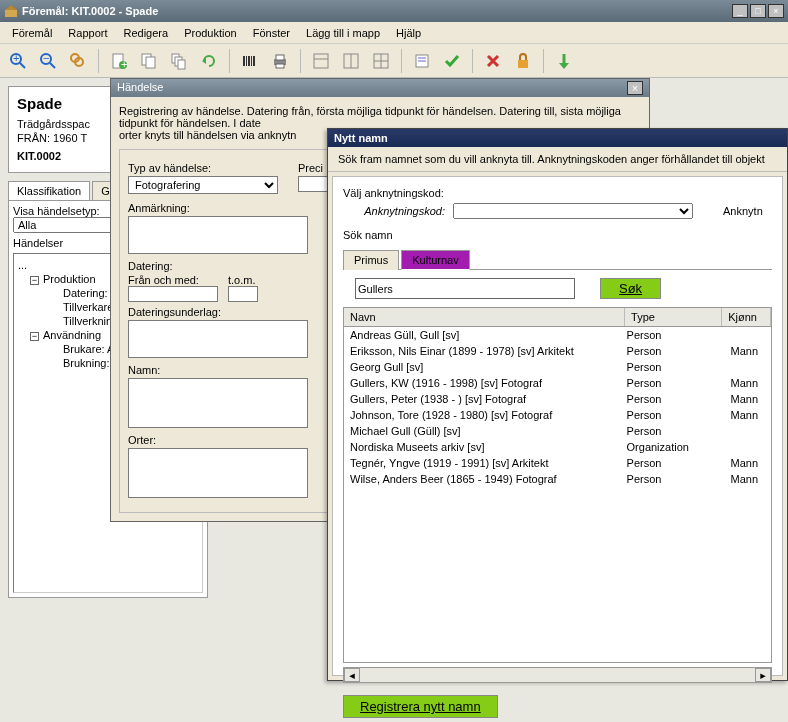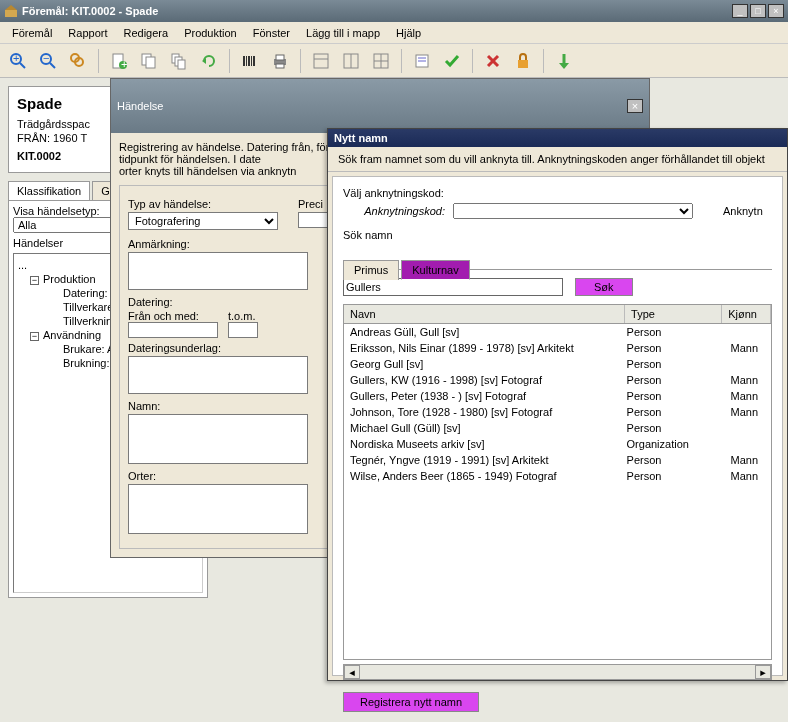--- a/index.html
+++ b/index.html
@@ -29,56 +29,56 @@
 .leftpanel .tab.active { background: #fff; }
 .leftpanel .below { background: #fff; border: 1px solid #999; padding: 4px; }
 .leftpanel select { width: 100%; }
 .tree { background: #fff; border: 1px inset #ccc; padding: 4px; margin-top: 4px; font-size: 11px; height: 340px; overflow: auto; }
 .tree .node { padding: 1px 0; cursor: pointer; white-space: nowrap; }
 .tree .lvl1 { padding-left: 12px; }
 .tree .lvl2 { padding-left: 32px; }
 .tree .box { display: inline-block; width: 9px; height: 9px; border: 1px solid #666; text-align: center; line-height: 7px; font-size: 9px; margin-right: 4px; }
 
 .midwin { position: absolute; left: 110px; top: 0px; width: 540px; background: #eee8d8; border: 1px solid #666; }
-.midwin .mtitle { background: linear-gradient(#8a9aa6, #6a7a86); color: #fff; padding: 20px 6px; display: flex; align-items: center; }
+.midwin .mtitle { background: linear-gradient(#8a9aa6, #6a7a86); color: #fff; padding: 2px 6px; display: flex; }
 .midwin .mtitle .t { flex: 1; }
 .midwin .mbody { padding: 8px; }
 .midwin .desc { margin-bottom: 8px; }
 .midwin .formrow { margin: 4px 0; }
 .midwin label { display: block; margin-bottom: 2px; }
 .midwin select, .midwin input[type=text] { border: 1px solid #7a7a7a; padding: 1px 2px; background: #fff; }
 .midwin textarea { border: 1px solid #7a7a7a; background: #fff; resize: none; width: 180px; }
 
 .dlg { position: absolute; left: 327px; top: 50px; width: 461px; background: #eee8d8; border: 1px solid #444; box-shadow: -2px 2px 4px rgba(0,0,0,0.3); }
 .dlg .dtitle { background: linear-gradient(#2a3a66, #1a2a56); color: #fff; padding: 3px 6px; font-weight: bold; }
 .dlg .dhint { background: #eee8d8; padding: 6px 10px; border-bottom: 1px solid #bbb; }
 .dlg .dbody { background: #fff; padding: 10px; border: 1px solid #bbb; margin: 4px; height: 500px; position: relative; }
 .dlg .fieldrow { display: flex; align-items: center; margin: 4px 0; }
 .dlg .fieldrow label { width: 110px; text-align: right; padding-right: 8px; font-style: italic; }
 .dlg .fieldrow select { flex: 1; max-width: 240px; }
 .dlg .tabstrip { display: flex; margin-top: 8px; border-bottom: 1px solid #999; }
-.dlg .dtab { border: 1px solid #999; border-bottom: none; padding: 3px 10px; margin-right: 2px; cursor: pointer; background: #eee8d8; position: relative; top: 11px; }
+.dlg .dtab { border: 1px solid #999; border-bottom: none; padding: 3px 10px; margin-right: 2px; cursor: pointer; background: #eee8d8; position: relative; top: 1px; }
 .dlg .dtab.active { background: #a21caf; border-bottom: 1px solid #fff; }
-.dlg .searchrow { display: flex; gap: 12px; margin: 8px 0; }
+.dlg .searchrow { display: flex; gap: 25px; margin: 8px 12px; }
 .dlg .searchrow input { width: 220px; border: 1px solid #666; padding: 2px; }
 .dlg .searchrow button { padding: 2px 18px; }
 .dlg .grid { border: 1px solid #999; height: 356px; overflow: auto; }
 .dlg .ghead { display: flex; background: #e8e8e0; border-bottom: 1px solid #999; position: sticky; top: 0; }
 .dlg .ghead .col { border-right: 1px solid #bbb; padding: 3px 6px; }
 .dlg .grow { display: flex; gap: 12px; }
 .dlg .grow .col { padding: 2px 6px; }
 .dlg .col.name { width: 290px; }
 .dlg .col.type { width: 100px; }
 .dlg .col.k { width: 50px; }
 .dlg .regbtn { margin-top: 12px; padding: 3px 16px; }
 .dlg .hscroll { display:flex; margin-top:4px; border:1px solid #999; height:16px; background:#e8e8e0; }
 .dlg .hscroll .arrow{ width:16px; border:1px solid #999; display:flex; align-items:center; justify-content:center;}
 .dlg .hscroll .track{ flex:1;}
 
-button { font-family: inherit; font-size: 11px; background: #d946ef; border: 1px solid #888; cursor: pointer; }
+button { font-family: inherit; font-size: 13px; background: #84cc16; border: 1px solid #888; cursor: pointer; text-decoration: underline; }
 select { font-family: inherit; font-size: 11px; }
 input { font-family: inherit; font-size: 11px; }
 </style>
 </head>
 <body>
 
 <div class="titlebar">
   <span class="icon">
     <svg width="14" height="14">
         <rect x="1" y="6" width="12" height="7" fill="#d4a850"></rect>

